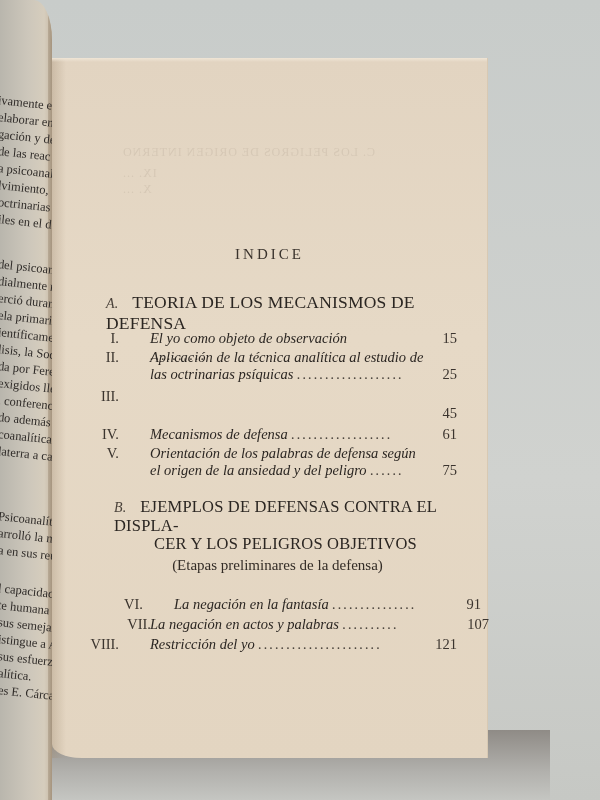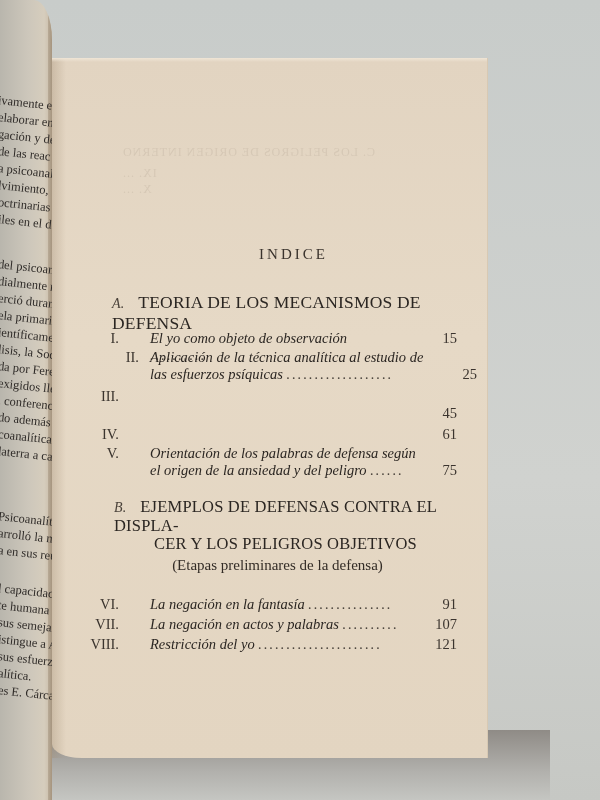--- a/index.html
+++ b/index.html
@@ -50,28 +50,28 @@
     background: linear-gradient(180deg, #efe5d6, rgba(239,229,214,0));
   }
   .show-through {
     position: absolute; color: rgba(120,110,95,0.13); font-size: 12px;
     letter-spacing: 1px; transform: scaleX(-1); white-space: nowrap;
   }
 
   .content { position: absolute; left: 0; top: 0; width: 100%; height: 100%; color: #2b2622; }
   .index-title {
     position: absolute; left: 0; width: 100%; top: 188px; text-align: center;
-    font-size: 15px; letter-spacing: 3px; color: #3a332d; margin-left: 24px;
+    font-size: 15px; letter-spacing: 3px; color: #3a332d;
   }
   .section-head {
     position: absolute; left: 62px; width: 370px;
     font-size: 16.5px; letter-spacing: 0.2px; color: #2b2622;
   }
   .section-head .letter { font-style: italic; font-size: 14px; color: #4a423a; display: inline-block; width: 22px; }
-  .section-head.a { top: 234px; font-size: 17.5px; left: 60px; }
+  .section-head.a { top: 234px; font-size: 17.5px; left: 54px; }
   .section-head.b { top: 440px; line-height: 18px; }
   .section-head.b .line2 { display: block; padding-left: 40px; }
   .subtitle {
     position: absolute; left: 0; width: 100%; top: 499px; text-align: center;
     font-size: 15px; color: #332c26; padding-left: 16px; box-sizing: border-box;
   }
   .entry {
     position: absolute; left: 0; width: 100%; font-size: 14.5px; line-height: 17px; color: #2b2622;
   }
   .entry .num {
@@ -147,56 +147,57 @@
       <span class="letter">A.</span>
       <span>TEORIA DE LOS MECANISMOS DE DEFENSA</span>
     </div>
 
     <div class="entry" style="top:272px; height:17px;">
       <span class="num">I.</span>
       <span class="title"><span>El yo como objeto de observación</span> <span class="dots">..........</span></span>
       <span class="page">15</span>
     </div>
 
-    <div class="entry" style="top:291px; height:34px;padding-left:20px;">
+    <div class="entry" style="top:291px; height:34px;">
       <span class="num" style="top:0">II.</span>
-      <span class="title" style="width:300px"><span>Aplicación de la técnica analítica al estudio de</span><br><span>las esfuerzos psíquicas</span> <span class="dots">...................</span></span>
+      <span class="title" style="width:300px"><span>Aplicación de la técnica analítica al estudio de</span><br><span>las octrinarias psíquicas</span> <span class="dots">...................</span></span>
       <span class="page">25</span>
     </div>
 
     <div class="entry" style="top:330px; height:34px;">
       <span class="num" style="top:0">III.</span>
       <span class="page">45</span>
     </div>
 
     <div class="entry" style="top:368px; height:17px;">
       <span class="num">IV.</span>
+      <span class="title" style="width:300px"><span>Mecanismos de defensa</span> <span class="dots">..................</span></span>
       <span class="page">61</span>
     </div>
 
     <div class="entry" style="top:387px; height:34px;">
       <span class="num" style="top:0">V.</span>
       <span class="title" style="width:300px"><span>Orientación de los palabras de defensa según</span><br><span>el origen de la ansiedad y del peligro</span> <span class="dots">......</span></span>
       <span class="page">75</span>
     </div>
 
     <div class="section-head b">
       <span class="letter">B.</span>
       <span>EJEMPLOS DE DEFENSAS CONTRA EL DISPLA-</span>
       <span class="line2">CER Y LOS PELIGROS OBJETIVOS</span>
     </div>
     <div class="subtitle">(Etapas preliminares de la defensa)</div>
 
-    <div class="entry" style="top:538px; height:17px;">
+    <div class="entry" style="top:538px; height:17px;margin-left:24px;">
       <span class="num">VI.</span>
       <span class="title" style="width:300px"><span>La negación en la fantasía</span> <span class="dots">...............</span></span>
       <span class="page">91</span>
     </div>
 
-    <div class="entry" style="top:558px; height:17px;">
+    <div class="entry" style="top:558px; height:17px;padding-left:32px;">
       <span class="num">VII.</span>
       <span class="title" style="width:300px"><span>La negación en actos y palabras</span> <span class="dots">..........</span></span>
       <span class="page">107</span>
     </div>
 
     <div class="entry" style="top:578px; height:17px;">
       <span class="num">VIII.</span>
       <span class="title" style="width:300px"><span>Restricción del yo</span> <span class="dots">......................</span></span>
       <span class="page">121</span>
     </div>

